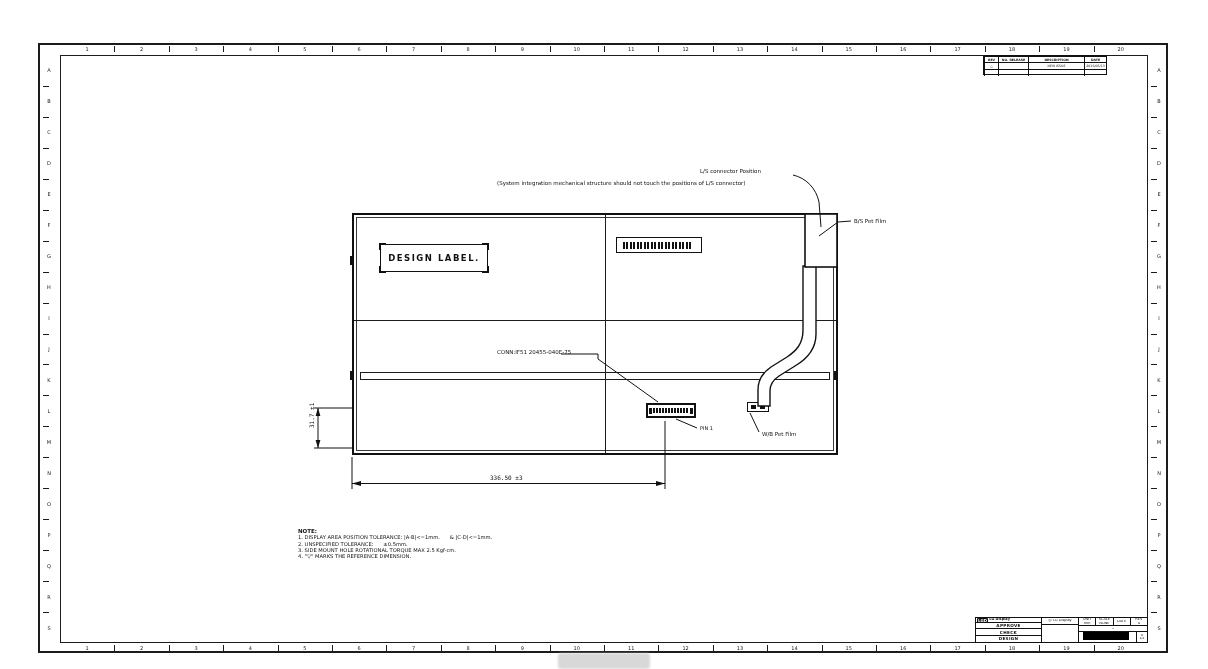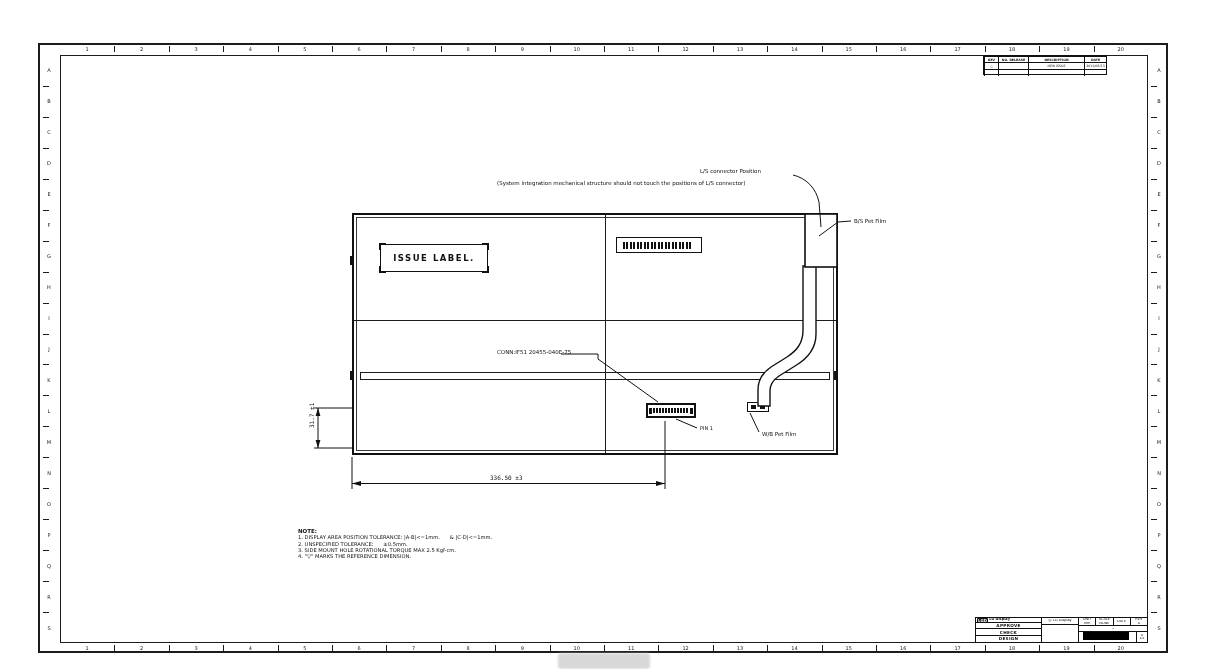--- a/index.html
+++ b/index.html
@@ -252,21 +252,21 @@
   <div class="edge-mark" style="left:350px;top:256px"></div>
   <div class="edge-mark" style="left:350px;top:371px"></div>
   <div class="edge-mark" style="left:834px;top:256px"></div>
   <div class="edge-mark" style="left:834px;top:371px"></div>
 
   <div id="module-label-box">
     <div class="corner tl"></div>
     <div class="corner tr"></div>
     <div class="corner bl"></div>
     <div class="corner br"></div>
-    <span class="txt">ISSUE LABEL.</span>
+    <span class="txt">DESIGN LABEL.</span>
   </div>
 
   <div id="barcode">
     <div class="bars"></div>
   </div>
 
   <div id="connector">
     <div class="pins"></div>
     <div class="tab" style="left:1px"></div>
     <div class="tab" style="right:1px"></div>

